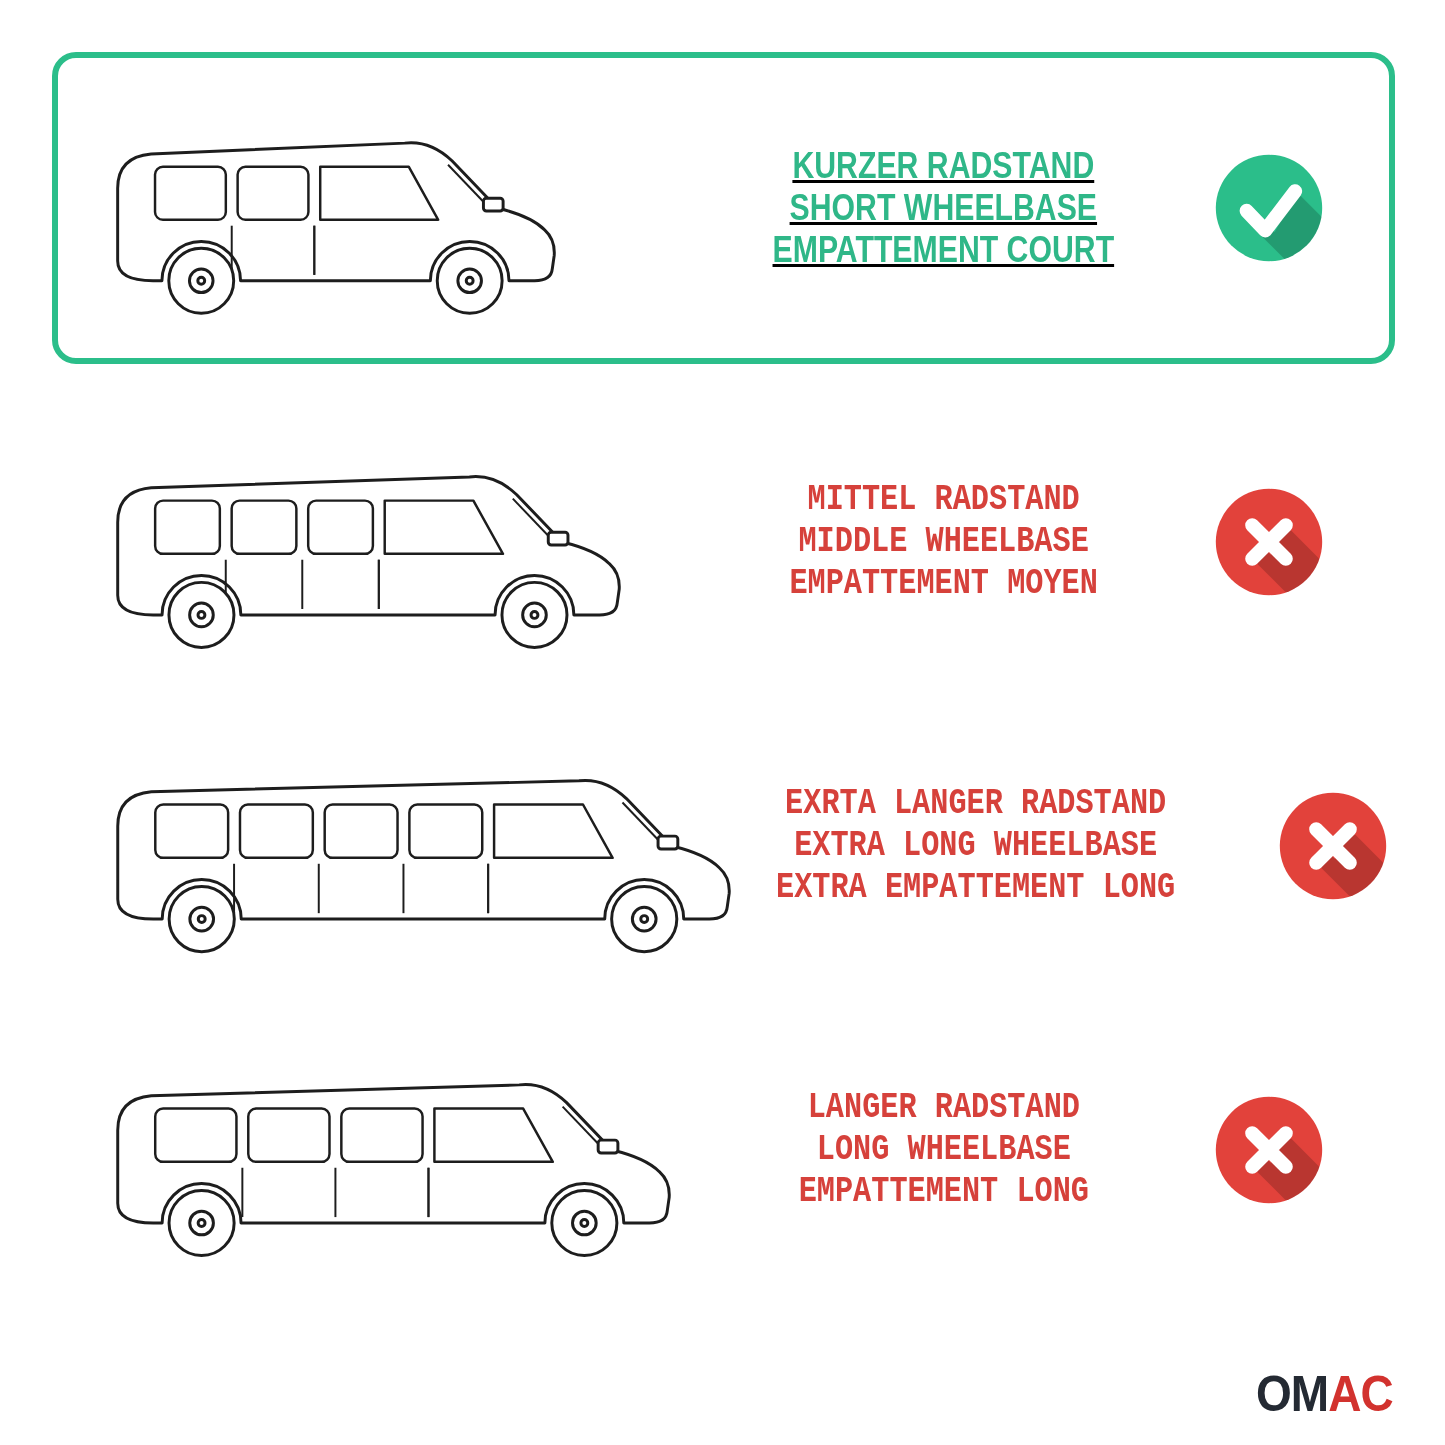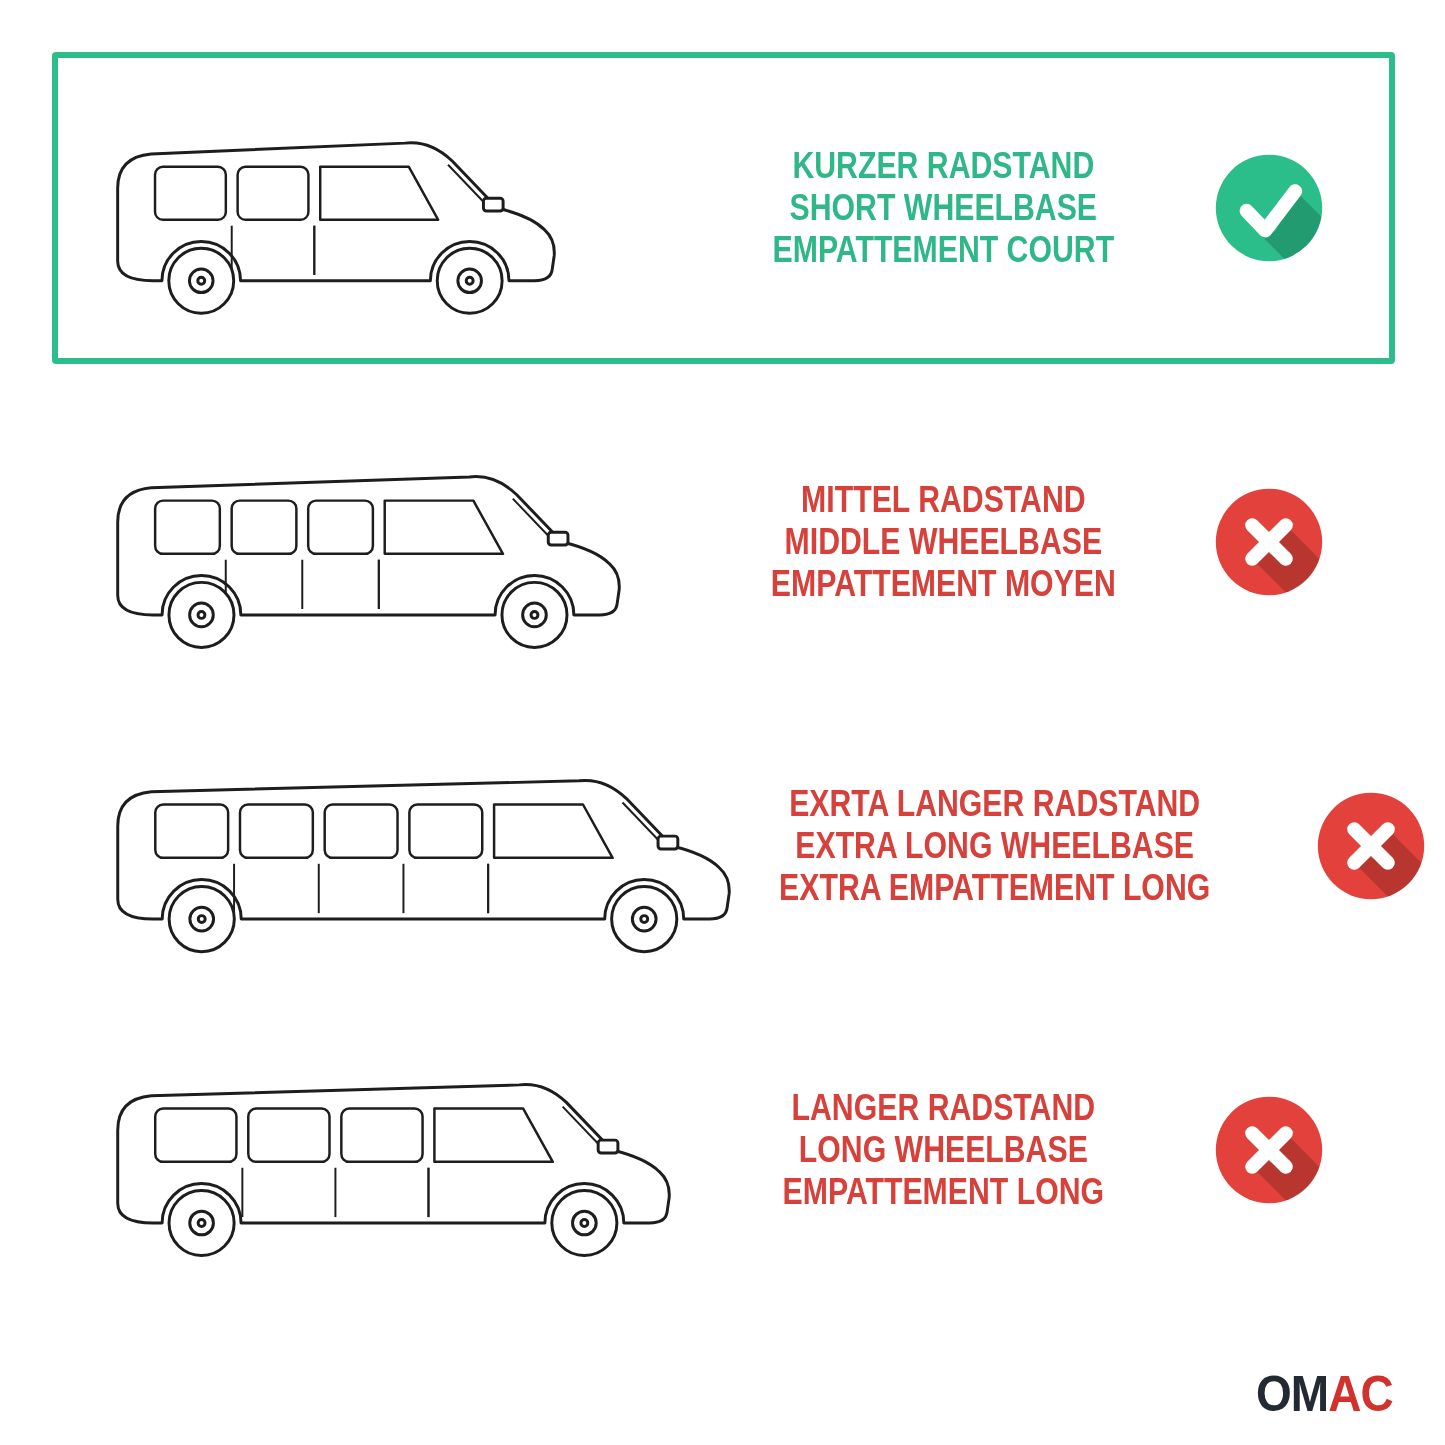--- a/index.html
+++ b/index.html
@@ -1,23 +1,23 @@
 <!DOCTYPE html>
 <html><head>
 <meta charset="utf-8">
 <style>
   html,body{margin:0;padding:0;background:#fff;}
   .page{position:relative;width:1445px;height:1445px;background:#ffffff;overflow:hidden;
         font-family:"Liberation Sans",sans-serif;}
 
   
-  .option-box{margin:52px 50px 0 52px;height:300px;border:6px solid #2BBE8A;border-radius:4px;
-              display:grid;grid-template-columns:680px 1fr 240px;align-items:center;}
+  .option-box{margin:52px 50px 0 52px;height:300px;border:6px solid #2BBE8A;border-radius:24px;
+              display:grid;grid-template-columns:680px 1fr 240px;align-items:center;text-decoration:underline;}
   .option-row{margin:52px 56px 0 58px;height:252px;
-              display:grid;grid-template-columns:680px 1fr 240px;align-items:center;}
+              display:grid;grid-template-columns:680px 1fr 240px;align-items:center;font-family:Liberation Mono, monospace;}
   .van-cell{padding-left:40px;}
   .label-cell{display:flex;justify-content:center;}
   .label-block{transform:scaleX(.84);text-align:center;font-weight:bold;font-size:36px;line-height:1.16;
                white-space:nowrap;}
   .green-text{color:#2FB788;}
   .red-text{color:#D6413B;}
   .badge-cell{display:flex;justify-content:center;align-items:center;}
   .badge{width:112px;height:112px;display:block;}
 
   

